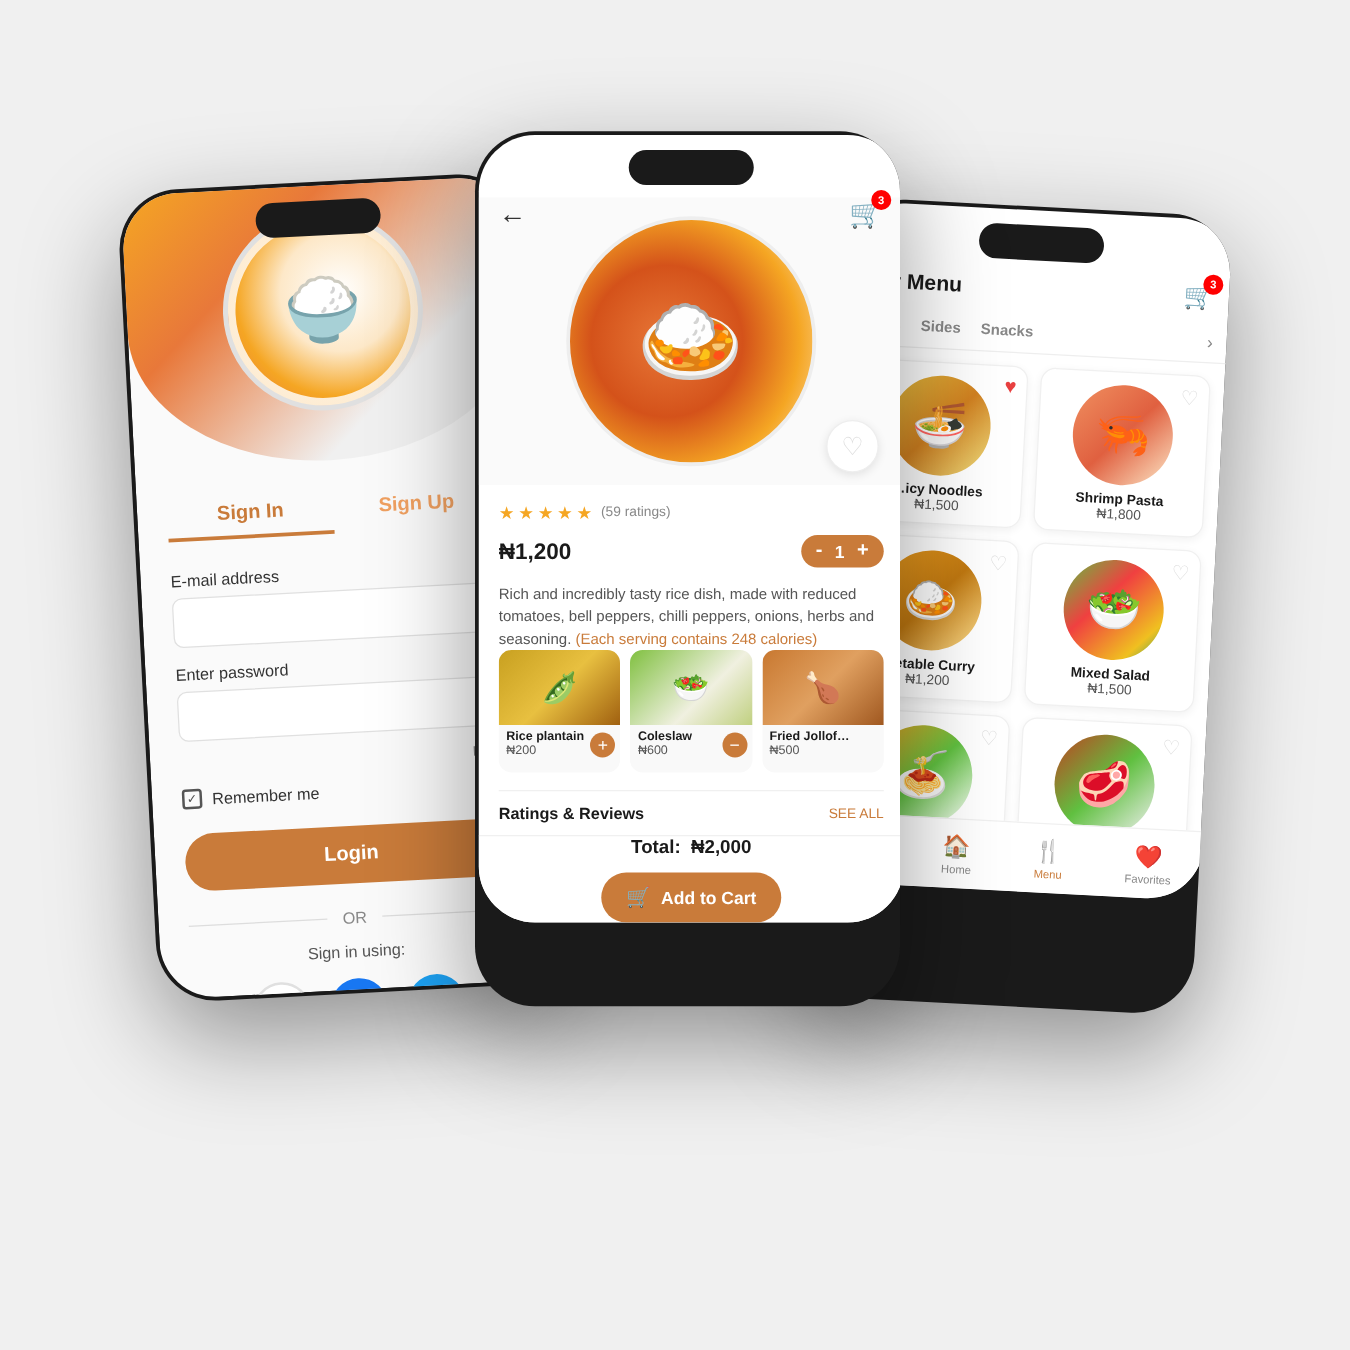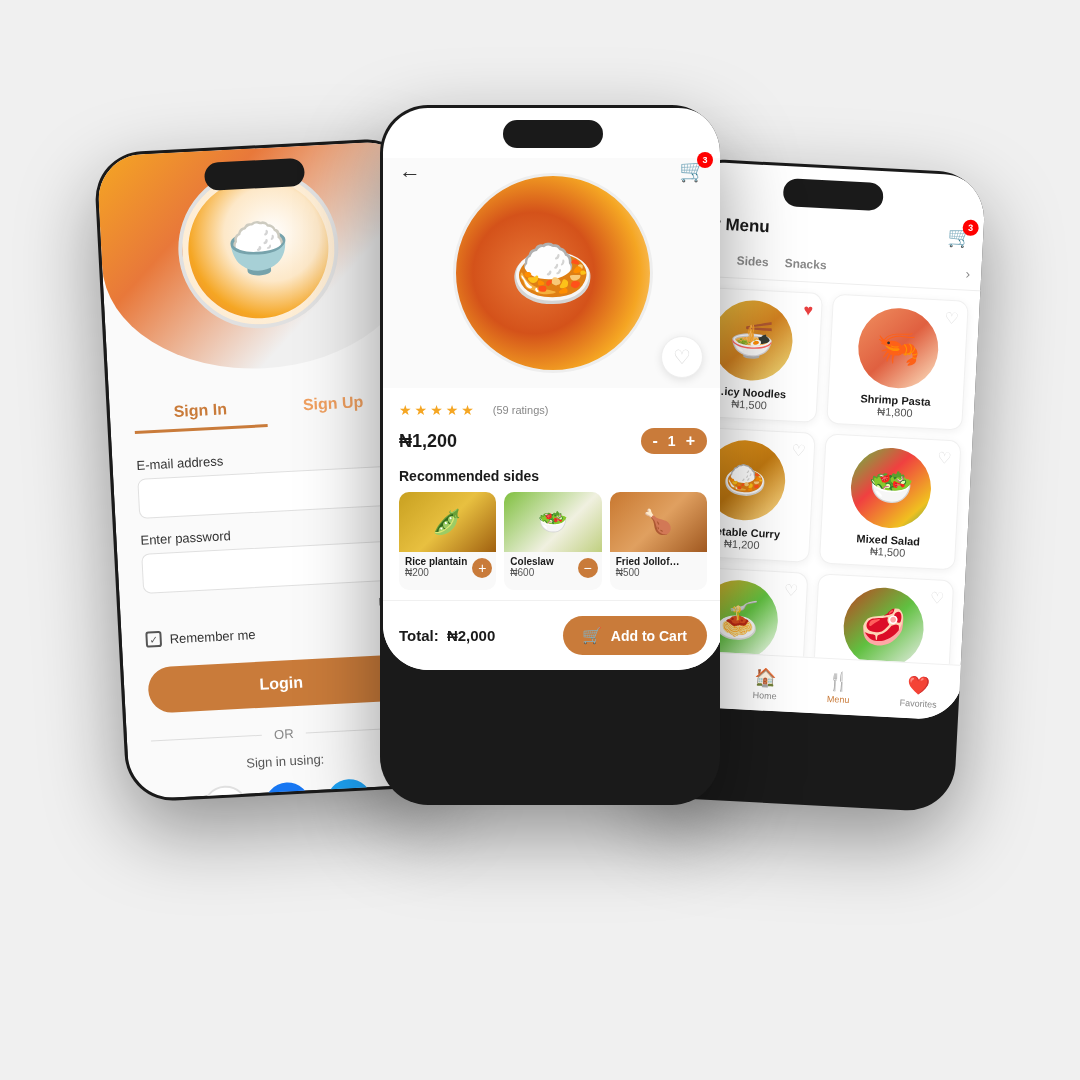--- a/index.html
+++ b/index.html
@@ -356,21 +356,21 @@
 
     .stars-row {
       display: flex;
       align-items: center;
       gap: 3px;
       margin-bottom: 10px;
     }
 
     .star { color: #f5a623; font-size: 14px; }
     .star-half { color: #f5a623; font-size: 14px; }
-    .rating-count { font-size: 11px; color: #888; margin-left: 16px; }
+    .rating-count { font-size: 11px; color: #888; margin-left: 4px; }
 
     .price-qty-row {
       display: flex;
       align-items: center;
       justify-content: space-between;
       margin-bottom: 12px;
     }
 
     .item-price {
       font-size: 18px;
@@ -517,20 +517,21 @@
       position: absolute;
       bottom: 0; left: 0; right: 0;
       height: 70px;
       background: white;
       border-top: 1px solid #f0f0f0;
       display: flex;
       align-items: center;
       justify-content: space-between;
       padding: 0 16px;
       z-index: 10;
+      flex-direction: column;
     }
 
     .total-text {
       font-size: 15px;
       font-weight: 700;
       color: #1a1a1a;
     }
 
     .add-cart-btn {
       background: #c97b3a;
@@ -826,22 +827,25 @@
 
         <div class="price-qty-row">
           <span class="item-price">₦1,200</span>
           <div class="qty-ctrl">
             <span class="qty-btn">-</span>
             <span>1</span>
             <span class="qty-btn">+</span>
           </div>
         </div>
 
-
-        <div class="recommended-title">Recommended sides</div>
+        <p class="description-text">
+          <span>Rich and incredibly tasty rice dish, made with reduced tomatoes, bell peppers, chilli peppers, onions, herbs and seasoning.</span>
+          <span class="calories-text">(Each serving contains 248 calories)</span>
+        </p>
+
         <div class="sides-row">
 
           <div class="side-card">
             <div class="side-img plantain-img">
               <span style="font-size:24px;">🫛</span>
             </div>
             <div class="side-info">
               <div class="side-name">Rice plantain</div>
               <div class="side-price">₦200</div>
               <div class="side-add-btn">+</div>
@@ -863,20 +867,24 @@
             <div class="side-img chicken-img">
               <span style="font-size:24px;">🍗</span>
             </div>
             <div class="side-info">
               <div class="side-name">Fried Jollof…</div>
               <div class="side-price">₦500</div>
             </div>
           </div>
         </div>
 
+        <div class="ratings-row">
+          <span class="ratings-label">Ratings &amp; Reviews</span>
+          <span class="see-all">SEE ALL</span>
+        </div>
       </div>
 
       <div class="detail-footer">
         <div class="total-text">
           <span>Total:</span>
           <span style="margin-left:4px;">₦2,000</span>
         </div>
         <div class="add-cart-btn">
           <span style="font-size:16px;">🛒</span>
           <span>Add to Cart</span>

